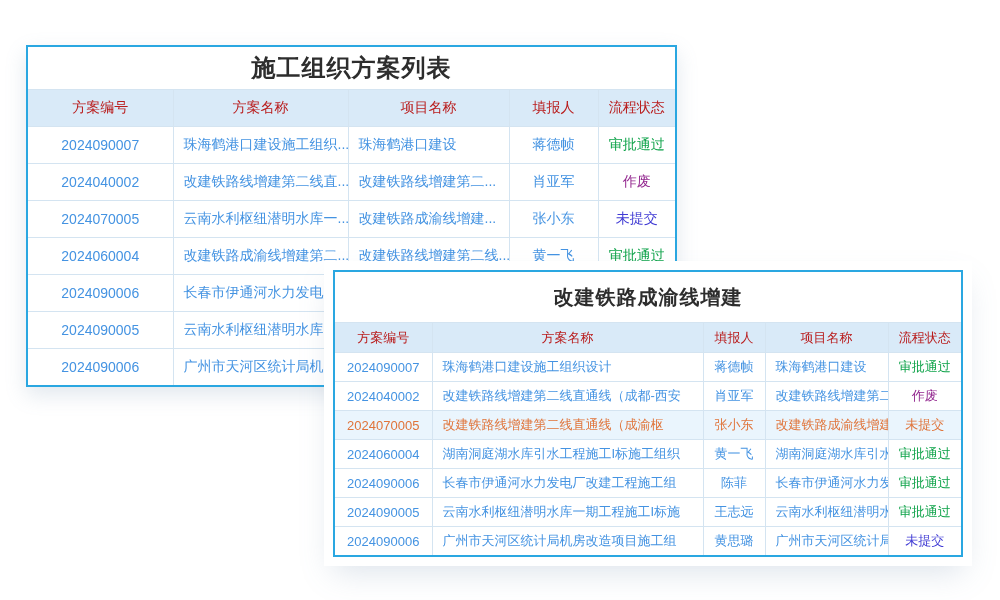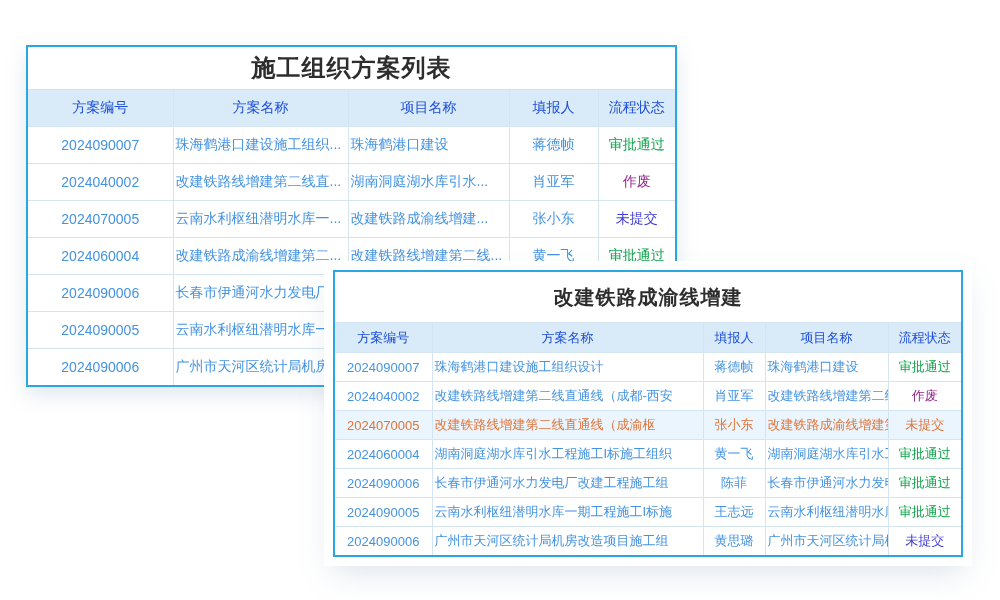--- a/index.html
+++ b/index.html
@@ -26,35 +26,35 @@
   .card-title{
     display:flex;align-items:center;justify-content:center;
     font-weight:bold;color:#2d2d2d;letter-spacing:1px;
   }
   #list-card .card-title{height:42px;font-size:24px}
   #query-card .card-title{height:50px;font-size:20px}
 
   table{border-collapse:collapse;table-layout:fixed;width:100%}
   th{
     background:var(--header_bg,#d9eaf8);
-    color:#1d4ed8;font-weight:normal;
+    color:#b91c1c;font-weight:normal;
   }
   th,td{
     border-right:1px solid #d4e4f1;
     border-top:1px solid #d4e4f1;
     overflow:hidden;white-space:nowrap;
     text-align:center;padding:0 4px;
   }
   th:last-child,td:last-child{border-right:none}
   td{color:var(--link,#4493e2)}
   #list-card th{height:36px;font-size:14px}
   #list-card td{height:36px;font-size:14px}
   #query-card th{height:29px;font-size:13px}
   #query-card td{height:28px;font-size:13px}
-  td.c-name,td.c-proj{text-align:left;padding:0 2px}
+  td.c-name,td.c-proj{text-align:left;padding:0 10px}
 
   tr.hl{background:var(--highlight_bg,#eaf5fd)}
   tr.hl td{color:var(--highlight_text,#e0743a)}
   td.st-approved{color:var(--approved,#0fa34a)}
   td.st-voided{color:var(--voided,#93278f)}
   td.st-unsubmitted{color:var(--unsubmitted,#403bd4)}
   td.st-none{color:transparent}
 </style>
 </head>
 <body>
@@ -83,21 +83,21 @@
     <tr>
         <td class="c-id">2024090007</td>
         <td class="c-name">珠海鹤港口建设施工组织...</td>
         <td class="c-proj">珠海鹤港口建设</td>
         <td class="c-person">蒋德帧</td>
         <td class="c-status st-approved">审批通过</td>
       </tr>
         <tr>
         <td class="c-id">2024040002</td>
         <td class="c-name">改建铁路线增建第二线直...</td>
-        <td class="c-proj">湖南洞庭湖水库引水...</td>
+        <td class="c-proj">改建铁路线增建第二...</td>
         <td class="c-person">肖亚军</td>
         <td class="c-status st-voided">作废</td>
       </tr>
         <tr>
         <td class="c-id">2024070005</td>
         <td class="c-name">云南水利枢纽潜明水库一...</td>
         <td class="c-proj">改建铁路成渝线增建...</td>
         <td class="c-person">张小东</td>
         <td class="c-status st-unsubmitted">未提交</td>
       </tr>

